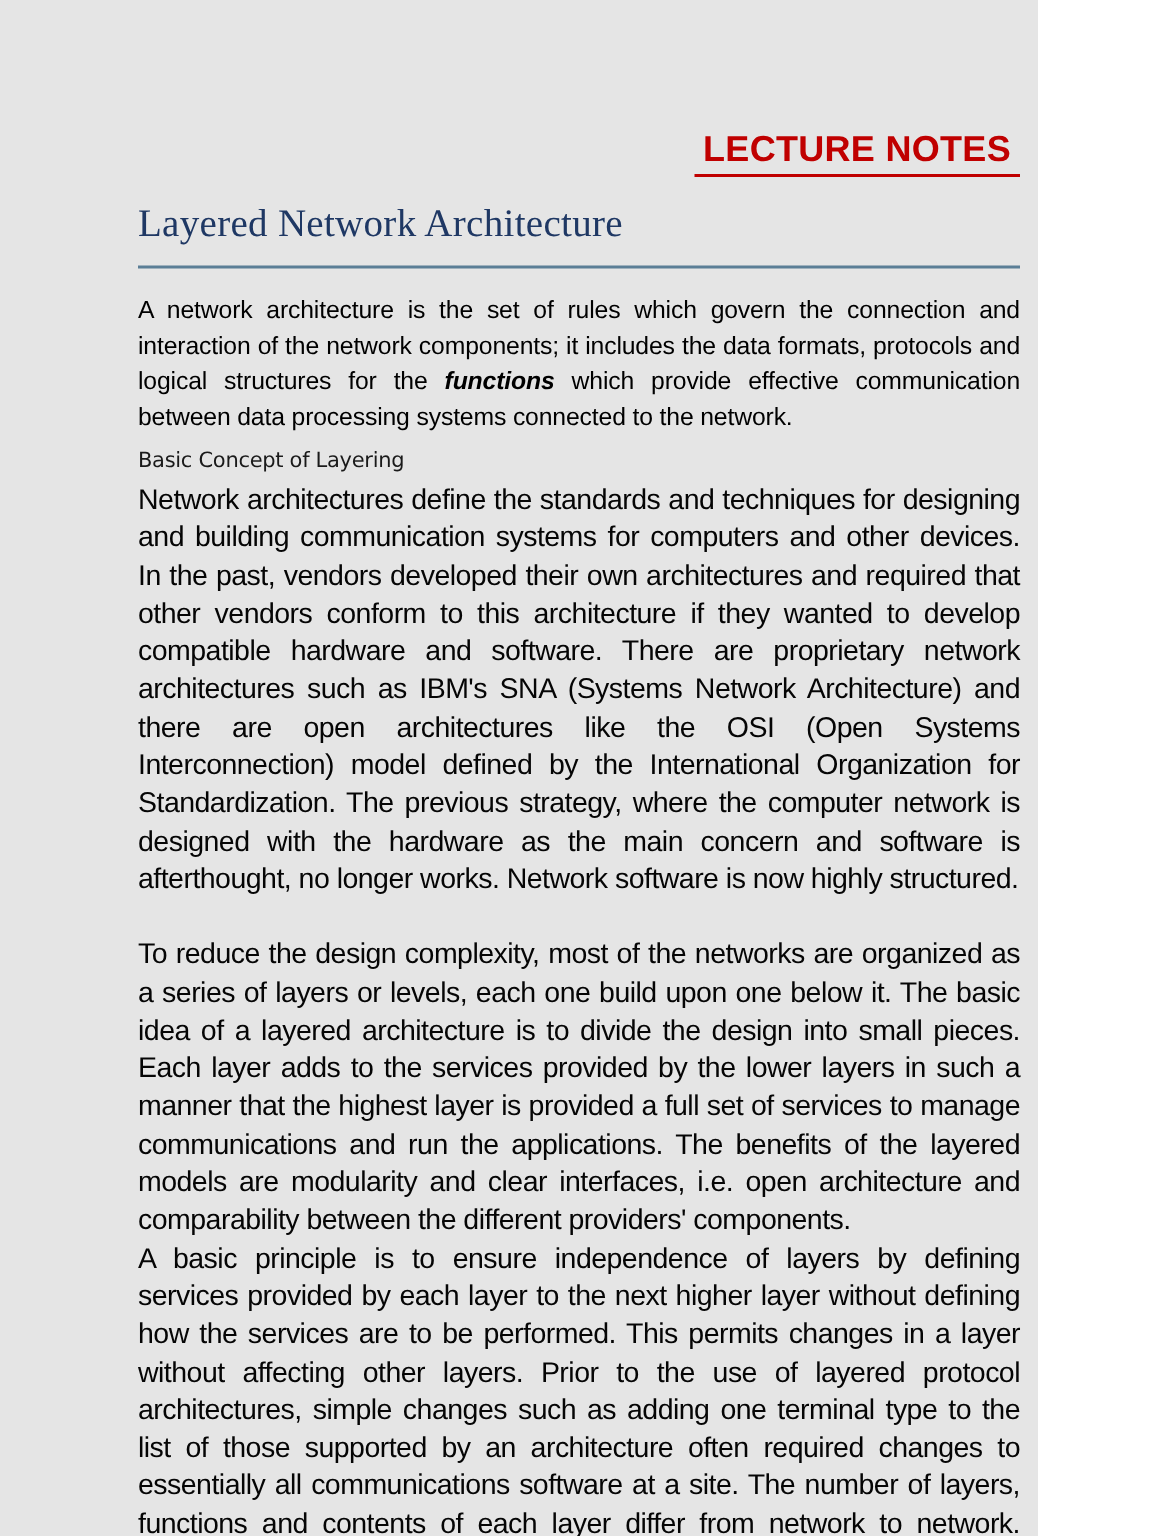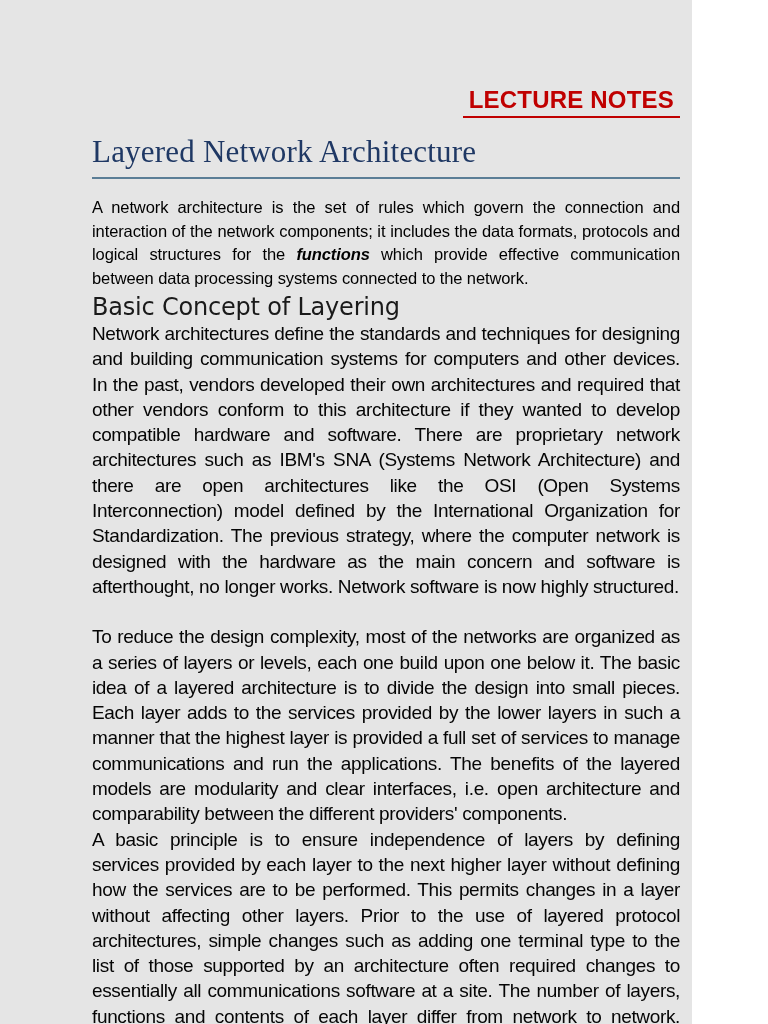--- a/index.html
+++ b/index.html
@@ -42,21 +42,21 @@
     line-height: 1.15;
   }
 
   
   .doc-title {
     position: absolute;
     left: 0;
     top: 133px;
     width: 588px;
     font-family: "Liberation Serif", serif;
-    font-size: 31px;
+    font-size: 26px;
     font-weight: normal;
     color: #1F3864;
     letter-spacing: 0.2px;
     line-height: 1.2;
     margin: 0;
     white-space: nowrap;
   }
   .title-rule {
     position: absolute;
     left: 0;
@@ -87,21 +87,21 @@
     font-size: 16.5px;
     line-height: 23.5px;
     letter-spacing: -0.1px;
   }
   p.para-arial b { font-weight: bold; font-style: italic; }
 
   
   h2.section-heading {
     margin: 4px 0 1px 0;
     font-family: "DejaVu Sans", sans-serif;
-    font-size: 24px;
+    font-size: 14px;
     font-weight: normal;
     color: #1a1a1a;
     line-height: 26px;
     letter-spacing: -0.2px;
   }
 
   
   p.para-body {
     font-family: Liberation Sans, sans-serif;
     font-size: 19px;

